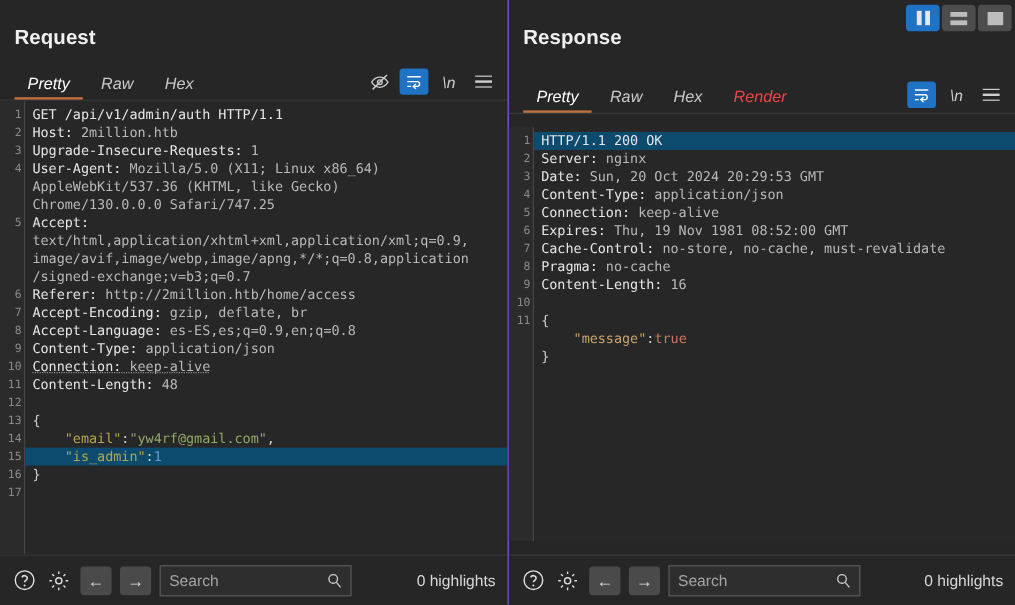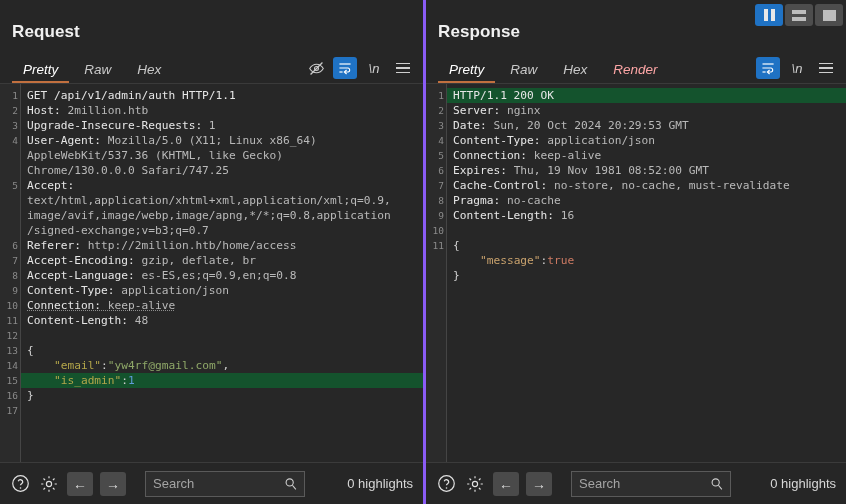--- a/index.html
+++ b/index.html
@@ -48,21 +48,21 @@
 
   
   .panel {
     width: 423px;
     height: 504px;
     position: relative;
     display: flex;
     flex-direction: column;
     background: #262626;
   }
-  .panel.right { border-left: 3px solid #8b5cf6; }
+  .panel.right { border-left: 1px solid #8b5cf6; gap: 11px; }
 
   .panel-title {
     font-size: 17px;
     font-weight: bold;
     color: #f0f0f0;
     padding: 22px 0 0 12px;
     letter-spacing: .1px;
     height: 54px;
   }
 
@@ -85,21 +85,21 @@
     white-space: nowrap;
   }
   .tab.active { color: #ffffff; }
   .tab.active::after {
     content: "";
     position: absolute;
     left: 2px; right: 2px; bottom: 0;
     height: 2px;
     background: #c2703f;
   }
-  .tab.disabled { color: #fca5a5; cursor: default; }
+  .tab.disabled { color: #ef4444; cursor: default; }
 
   .tab-tools {
     position: absolute;
     right: 8px;
     bottom: 4px;
     display: flex;
     align-items: center;
     gap: 5px;
   }
   .tool {
@@ -151,21 +151,21 @@
     overflow: hidden;
   }
   .ln {
     font-family: "DejaVu Sans Mono", monospace;
     font-size: 11.2px;
     line-height: 15px;
     height: 15px;
     color: #d0d0d0;
     white-space: pre;
   }
-  .ln.hl { background: #14532d; margin-left: -6px; padding-left: 6px; }
+  .ln.hl { background: #0c4a6e; margin-left: -6px; padding-left: 6px; }
   .ln.underl { text-decoration: underline; text-decoration-style: dotted; text-decoration-color: #8d8d8d; }
 
   .hdr  { color: #e6e6e6; }
   .val  { color: #b9b9b9; }
   .key  { color: #6fb5b5; }
   .str  { color: #9aa85a; }
   .jkey { color: #b3a64a; }
   .jstr { color: #8fa868; }
   .jnum { color: #5f9bd8; }
   .rkey { color: #c9a26d; }
@@ -198,21 +198,21 @@
     font-size: 14px;
   }
   .search-wrap {
     position: relative;
     width: 160px;
     height: 26px;
     background: #2e2e2e;
     border: 1px solid #5a5a5a;
     display: flex;
     align-items: center;
-    margin-left: 12px;
+    margin-left: 0;
   }
   .search-wrap input {
     flex: 1;
     background: transparent;
     border: none;
     outline: none;
     color: #d5d5d5;
     font-size: 13px;
     font-family: "Liberation Sans", sans-serif;
     padding: 0 22px 0 7px;

